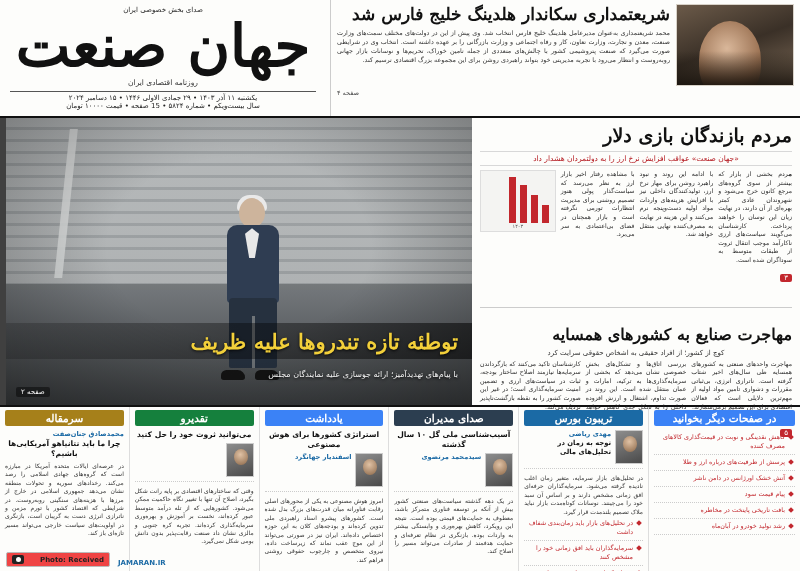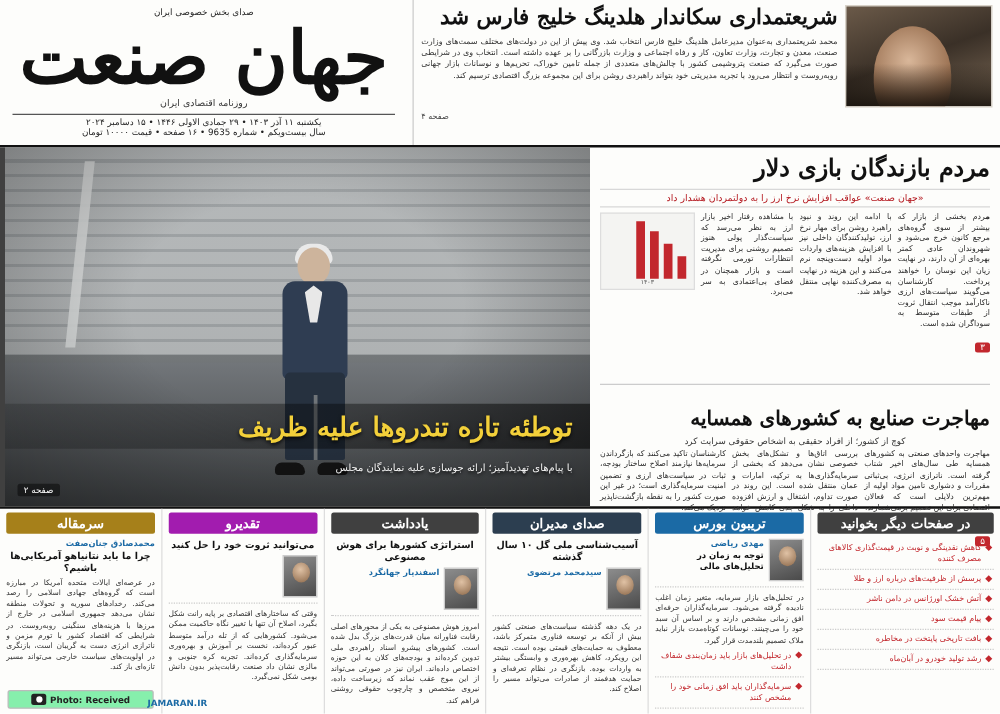--- a/index.html
+++ b/index.html
@@ -127,21 +127,21 @@
   
   .body-grid {
     display: flex;
     flex-direction: row;
     height: 287px;
   }
   .col-photo {
     flex: 0 0 472px;
     position: relative;
     overflow: hidden;
-    border-left: 4px solid #404040;
+    border-left: 6px solid #404040;
   }
   .hero {
     position: absolute;
     inset: 0;
     background:
       linear-gradient(to bottom, #9ca0a2 0%, #8e9294 38%, #6f7375 62%, #55585a 100%);
   }
   .hero-steps {
     position: absolute;
     left: 0; top: 0; width: 100%; height: 58%;
@@ -331,22 +331,22 @@
     font-family: "DejaVu Serif", serif;
     font-weight: bold;
     font-size: 10.5px;
     color: #fff;
     background: #1b6aa5;
     text-align: center;
     padding: 2px 0;
     margin: 0 0 4px 0;
     border-radius: 2px;
   }
-  .bhead.red { background: #404040; }
-  .bhead.teal { background: #a21caf; }
+  .bhead.red { background: #3b82f6; }
+  .bhead.teal { background: #15803d; }
   .bhead.dark { background: #2c3e50; }
   .bhead.gold { background: #a6801a; }
   .blist { list-style: none; margin: 0; padding: 0; }
   .blist li {
     font-size: 6.4px;
     line-height: 9px;
     color: #c2272d;
     padding: 3px 10px 3px 0;
     border-bottom: 1px dotted #ccc;
     position: relative;
@@ -389,24 +389,24 @@
   }
   .bcol-title {
     font-size: 7.6px; font-weight: bold; color: #111;
     text-align: center; line-height: 10px; margin-bottom: 3px;
   }
 
   
   .photo-credit {
     position: absolute;
     left: 6px; bottom: 4px;
-    display: flex; align-items: center; gap: 3px;
-    background: #86efac;
+    display: flex; align-items: center; gap: 16px;
+    background: #ef4444;
     border: 1px solid #bbb;
-    padding: 2px 18px;
+    padding: 2px 5px;
     border-radius: 2px;
     direction: ltr;
     z-index: 40;
   }
   .photo-credit .cam {
     width: 12px; height: 9px; background: #222; border-radius: 2px;
     position: relative;
   }
   .photo-credit .cam::after {
     content: ""; position: absolute; left: 4px; top: 2px;
@@ -445,21 +445,21 @@
 
     <div class="mast-logo">
       <div class="mast-tiny-top">صدای بخش خصوصی ایران</div>
       <div class="logo-word">جهان صنعت</div>
       <div class="logo-sub">روزنامه اقتصادی ایران</div>
       <div class="mast-rule"></div>
       <div class="mast-meta">
         <span>یکشنبه ۱۱ آذر ۱۴۰۳ • ۲۹ جمادی الاولی ۱۴۴۶ • ۱۵ دسامبر ۲۰۲۴</span>
       </div>
       <div class="mast-meta">
-        <span>سال بیست‌ویکم • شماره 9635 • ۱۶ صفحه • قیمت ۱۰۰۰۰ تومان</span>
+        <span>سال بیست‌ویکم • شماره ۵۸۲۴ • 15 صفحه • قیمت ۱۰۰۰۰ تومان</span>
       </div>
     </div>
   </div>
 
   <div class="body-grid">
 
     <div class="col-news">
 
       <div class="story">
         <h2 class="story-head">مردم بازندگان بازی دلار</h2>

